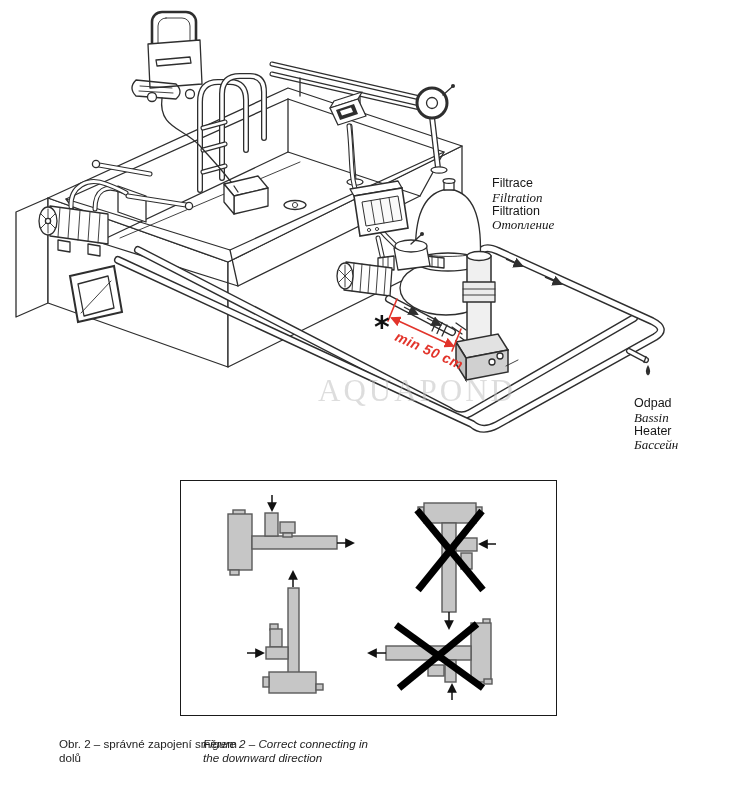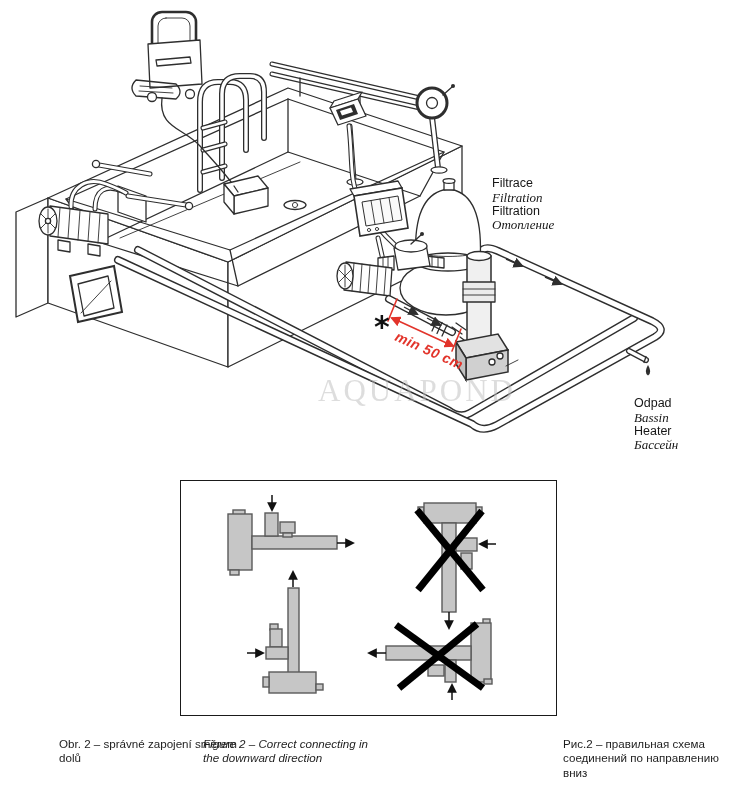--- a/index.html
+++ b/index.html
@@ -331,15 +331,14 @@
         <g>
           <line class="xm" x1="215" y1="144" x2="302" y2="207"></line>
           <line class="xm" x1="296" y1="143" x2="218" y2="207"></line>
         </g>
       </g>
     </svg>
   </div>
 
   <div class="cap" style="left:15px;width:182px;margin-left:44px;">Obr. 2 – správné zapojení směrem dolů</div>
   <div class="cap it" style="left:203px;width:172px;">Figure 2 – Correct connecting in the downward direction</div>
-  <div class="cap" style="left:563px;width:170px;">Рис.2 – правильная схема соединений по направлению вниз</div>
 
 </div>
 
 </body></html>

